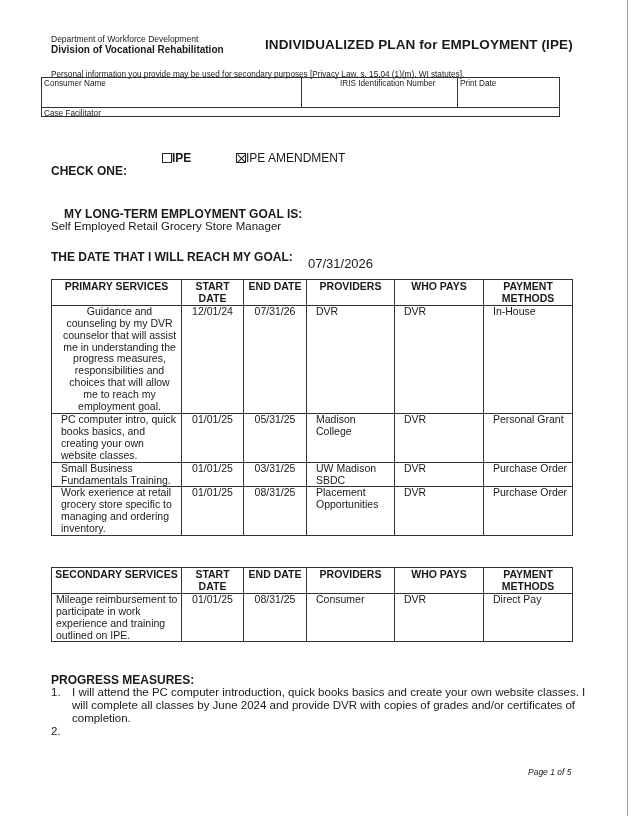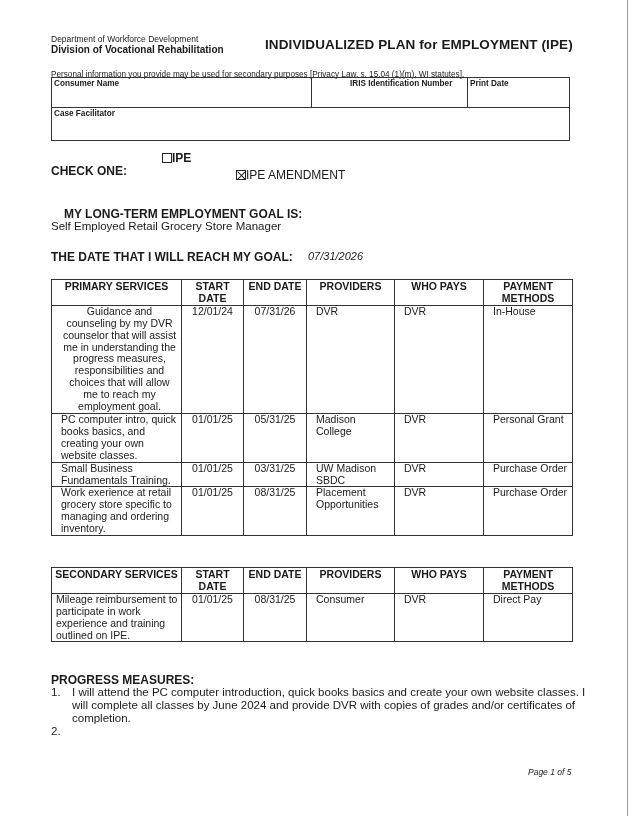--- a/index.html
+++ b/index.html
@@ -8,39 +8,39 @@
     font-family: "Liberation Sans", sans-serif; color: #1a1a1a;
   }
   .abs { position: absolute; }
   .right-rule { left: 627px; top: 0; width: 1px; height: 816px; background: #9a9a9a; }
 
   .dept { left: 51px; top: 34px; font-size: 8.5px; }
   .division { left: 51px; top: 44px; font-size: 10px; font-weight: bold; }
   .doc-title { left: 265px; top: 37px; font-size: 13.5px; font-weight: bold; letter-spacing: 0.1px; }
   .privacy { left: 51px; top: 70px; font-size: 8.2px; }
 
-  .info-box { left: 51px; top: 77px; width: 519px; height: 64px; border: 1px solid #333; box-sizing: border-box; font-weight: bold; }
+  .info-box { left: 41px; top: 77px; width: 519px; height: 40px; border: 1px solid #333; box-sizing: border-box; }
   .info-box .cell { position: absolute; font-size: 8.2px; padding: 1px 2px; box-sizing: border-box; }
   .vline { position: absolute; background: #333; width: 1px; }
   .hline { position: absolute; background: #333; height: 1px; }
 
   .check-label { left: 51px; top: 151px; font-size: 12px; font-weight: bold; margin-top: 13px; }
   .cb { width: 10px; height: 10px; border: 1px solid #222; box-sizing: border-box; display: inline-block; vertical-align: -1px; position: relative; }
   .cb.checked::before, .cb.checked::after {
     content: ""; position: absolute; left: 4px; top: -1px; width: 1px; height: 11px; background: #222;
   }
   .cb.checked::before { transform: rotate(45deg); }
   .cb.checked::after { transform: rotate(-45deg); }
   .opt-ipe { left: 162px; top: 151px; font-size: 12px; font-weight: bold; text-align: right; }
-  .opt-amend { left: 236px; top: 168px; font-size: 12px; }
+  .opt-amend { left: 236px; top: 151px; font-size: 12px; }
 
   .goal-heading { left: 64px; top: 207px; font-size: 12px; font-weight: bold; }
   .goal-value { left: 51px; top: 220px; font-size: 11.5px; }
   .date-heading { left: 51px; top: 250px; font-size: 12px; font-weight: bold; }
-  .date-value { left: 308px; top: 250px; font-size: 11px; font-style: italic; }
+  .date-value { left: 308px; top: 256px; font-size: 13px; }
 
   table.svc { position: absolute; left: 51px; border-collapse: collapse; table-layout: fixed; width: 521px; }
   table.svc th, table.svc td { border: 1px solid #333; vertical-align: top; font-size: 10.5px; line-height: 11.9px; }
   table.svc th { font-weight: bold; text-align: center; padding: 1px 2px 0 2px; }
   table.svc td { padding: 0 3px 0 9px; }
   table.svc td.c { text-align: center; padding: 0 2px; }
   .primary { top: 279px; }
   .secondary { top: 567px; }
 
   .pm-heading { left: 51px; top: 673px; font-size: 12px; font-weight: bold; }

